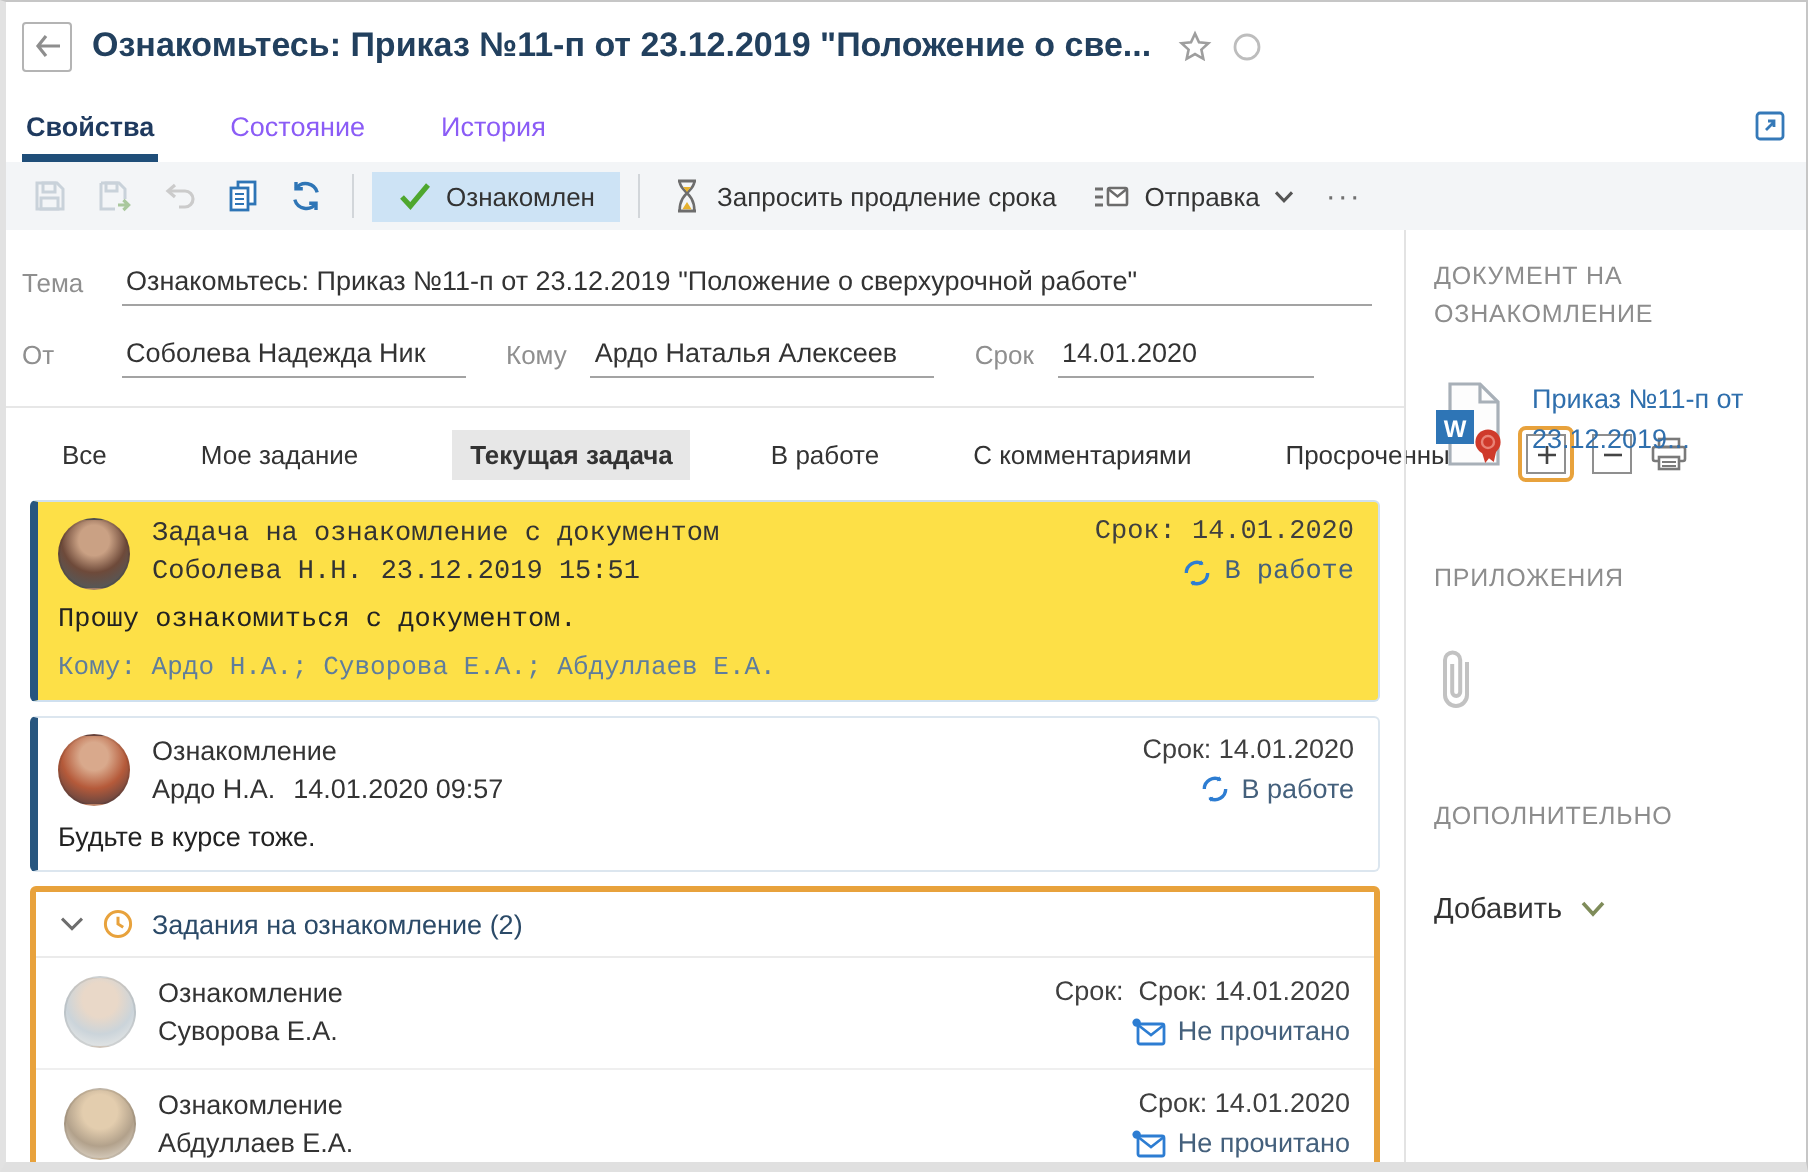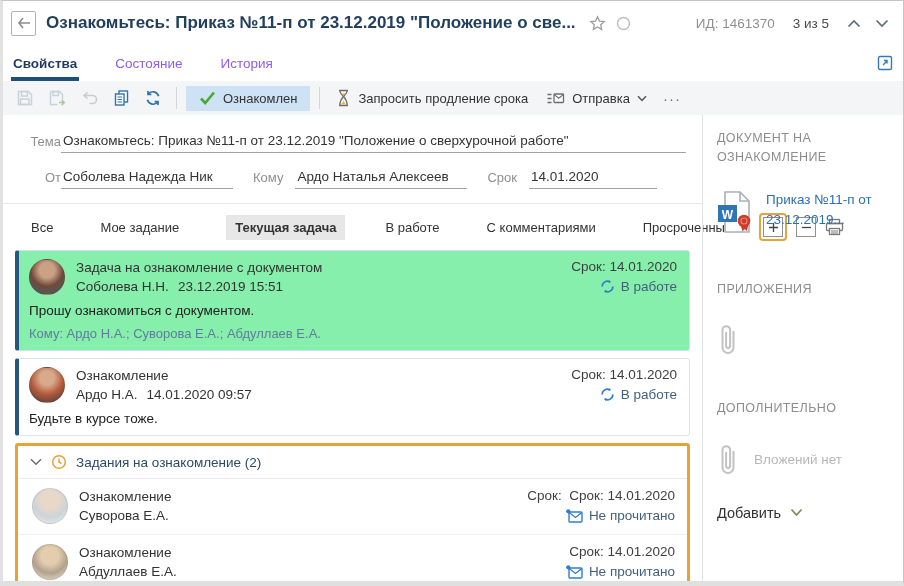--- a/index.html
+++ b/index.html
@@ -56,21 +56,21 @@
   
   .content { flex:1; display:flex; min-height:0; }
   .main { width:699px; flex:0 0 699px; display:flex; flex-direction:column; min-height:0; }
   .vsep { width:1px; flex:0 0 1px; background:#e3e3e3; }
   .sidebar { flex:1; padding:10px 14px 0 14px; overflow:hidden; }
 
   
   .form-area { padding:8px 10px 14px 8px; }
   .frow { display:flex; align-items:flex-end; margin-top:8px; }
   .flabel { color:#8f8f8f; font-size:13px; padding-bottom:4px; flex:0 0 auto; }
-  .flabel.w1 { width:50px;text-align:right; }
+  .flabel.w1 { width:50px; }
   .finput {
     border:none; border-bottom:1px solid #a3a3a3; background:transparent;
     font-family:inherit; font-size:13.5px; color:#333; padding:2px 2px 4px 2px; outline:none;
   }
   .subject { flex:1; margin-right:6px; }
   .from-in, .to-in { width:172px; }
   .due-in { width:128px; }
   .mid-label { margin-left:20px; margin-right:12px; }
 
   .divider { height:1px; background:#e7e7e7; flex:0 0 1px; }
@@ -82,21 +82,21 @@
   .fctrls { margin-left:auto; display:flex; align-items:center; gap:9px; }
   .sqbtn { width:20px; height:20px; border:1px solid #8f8f8f; background:#fff; display:flex;
            align-items:center; justify-content:center; font-size:14px; color:#444; cursor:pointer; padding:0; line-height:1;}
   .hl-orange { border:2px solid #e8a23c; border-radius:4px; padding:2px; display:inline-flex; }
   .print-btn { background:none; border:none; padding:0; cursor:pointer; display:flex; }
 
   
   .feed { padding:2px 12px 0 12px; flex:1; min-height:0; }
   .card { border:1px solid #dce6ef; border-left:4px solid #27567f; border-radius:3px;
           background:#fff; padding:8px 12px 9px 10px; margin-bottom:7px; cursor:pointer; }
-  .card.blue { background:#86efac; border-color:#cfe0ef; border-left-color:#27567f; }
+  .card.blue { background:#fde047; border-color:#cfe0ef; border-left-color:#27567f;font-family:Liberation Mono, monospace; }
   .card-head { display:flex; gap:11px; }
   .avatar { width:36px; height:36px; border-radius:50%; flex:0 0 36px; border:1px solid rgba(0,0,0,.08);
             color:#fff; font-size:14px; display:flex; align-items:center; justify-content:center; }
   .av1 { background:radial-gradient(circle at 50% 30%, #caa184 26%, #6e4a3a 55%, #46606b 100%); }
   .av2 { background:radial-gradient(circle at 50% 30%, #d9a98c 24%, #b55a3a 55%, #3a3a44 100%); }
   .av3 { background:radial-gradient(circle at 50% 32%, #e9d8c8 30%, #cbd4da 60%, #f2f0ec 100%); }
   .av4 { background:radial-gradient(circle at 50% 32%, #e3cdae 30%, #b2a18b 60%, #efe9df 100%); }
   .head-main { flex:1; min-width:0; }
   .c-title { font-size:13.5px; color:#333; margin-top:1px; white-space:nowrap; overflow:hidden; }
   .c-sub { font-size:13.5px; color:#333; margin-top:4px; }
@@ -143,36 +143,20 @@
     <h1 class="page-title">Ознакомьтесь: Приказ №11-п от 23.12.2019 "Положение о све...</h1>
     <span class="t-icon">
       <svg width="17" height="17" viewBox="0 0 17 17">
           <path d="M8.5 1.8l2 4.3 4.7.5-3.5 3.2.95 4.6-4.15-2.35L4.35 14.4l.95-4.6L1.8 6.6l4.7-.5z" fill="none" stroke="#9e9e9e" stroke-width="1.3"></path>
         </svg>
     </span>
     <span class="t-icon">
       <svg width="15" height="15" viewBox="0 0 15 15">
           <circle cx="7.5" cy="7.5" r="6" fill="none" stroke="#bdbdbd" stroke-width="1.4"></circle>
         </svg>
-    </span>
-    <span class="id-cluster">
-      <span class="id-label">ИД: 1461370</span>
-      <span class="pager">3 из 5</span>
-      <span class="pager-chevrons">
-        <span>
-          <svg width="14" height="9" viewBox="0 0 14 9">
-              <path d="M1.5 7.5L7 2l5.5 5.5" fill="none" stroke="#5f6b76" stroke-width="1.7"></path>
-            </svg>
-        </span>
-        <span>
-          <svg width="14" height="9" viewBox="0 0 14 9">
-              <path d="M1.5 1.5L7 7l5.5-5.5" fill="none" stroke="#5f6b76" stroke-width="1.7"></path>
-            </svg>
-        </span>
-      </span>
     </span>
   </div>
 
   <div class="tabs">
     <div class="tab active">Свойства</div>
     <div class="tab">Состояние</div>
     <div class="tab">История</div>
     <span class="expand">
       <svg width="16" height="16" viewBox="0 0 16 16">
           <rect x="1.5" y="1.5" width="13" height="13" rx="1.5" fill="none" stroke="#3579b8" stroke-width="1.4"></rect>
@@ -434,26 +418,20 @@
       <div class="sb-h h2">ПРИЛОЖЕНИЯ</div>
 
       <div class="empty-item">
         <svg width="22" height="34" viewBox="0 0 22 34">
             <path d="M16.5 8v16.5a5.5 5.5 0 0 1-11 0V7a3.8 3.8 0 0 1 7.6 0v16a2 2 0 0 1-4 0V9" fill="none" stroke="#c2c2c2" stroke-width="2"></path>
           </svg>
       </div>
 
       <div class="sb-h h3">ДОПОЛНИТЕЛЬНО</div>
 
-      <div class="empty-item">
-        <svg width="22" height="34" viewBox="0 0 22 34">
-            <path d="M16.5 8v16.5a5.5 5.5 0 0 1-11 0V7a3.8 3.8 0 0 1 7.6 0v16a2 2 0 0 1-4 0V9" fill="none" stroke="#c2c2c2" stroke-width="2"></path>
-          </svg>
-        <span class="empty-text">Вложений нет</span>
-      </div>
 
       <button class="add-row">
         <span>Добавить</span>
         <svg width="13" height="9" viewBox="0 0 13 9">
             <path d="M1.5 1.5L6.5 7l5-5.5" fill="none" stroke="#7f8c5a" stroke-width="1.8"></path>
           </svg>
       </button>
     </div>
   </div>
 

